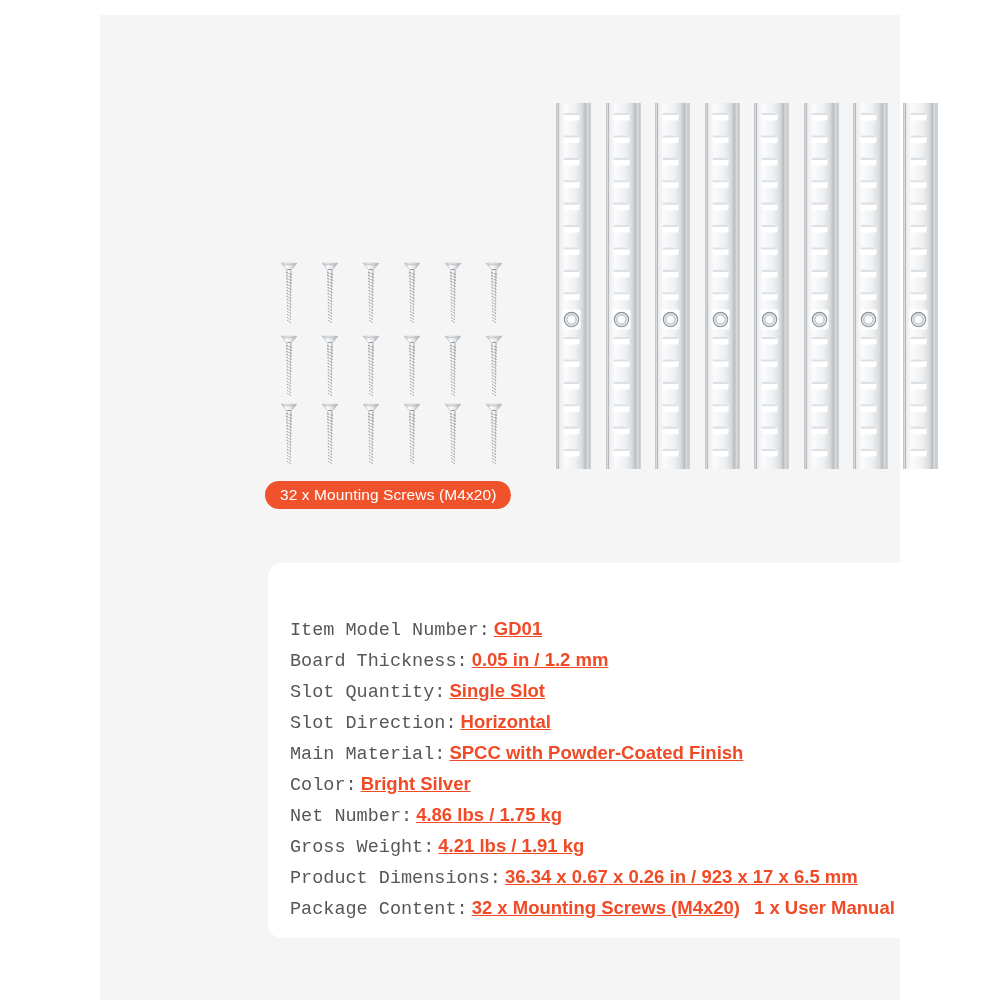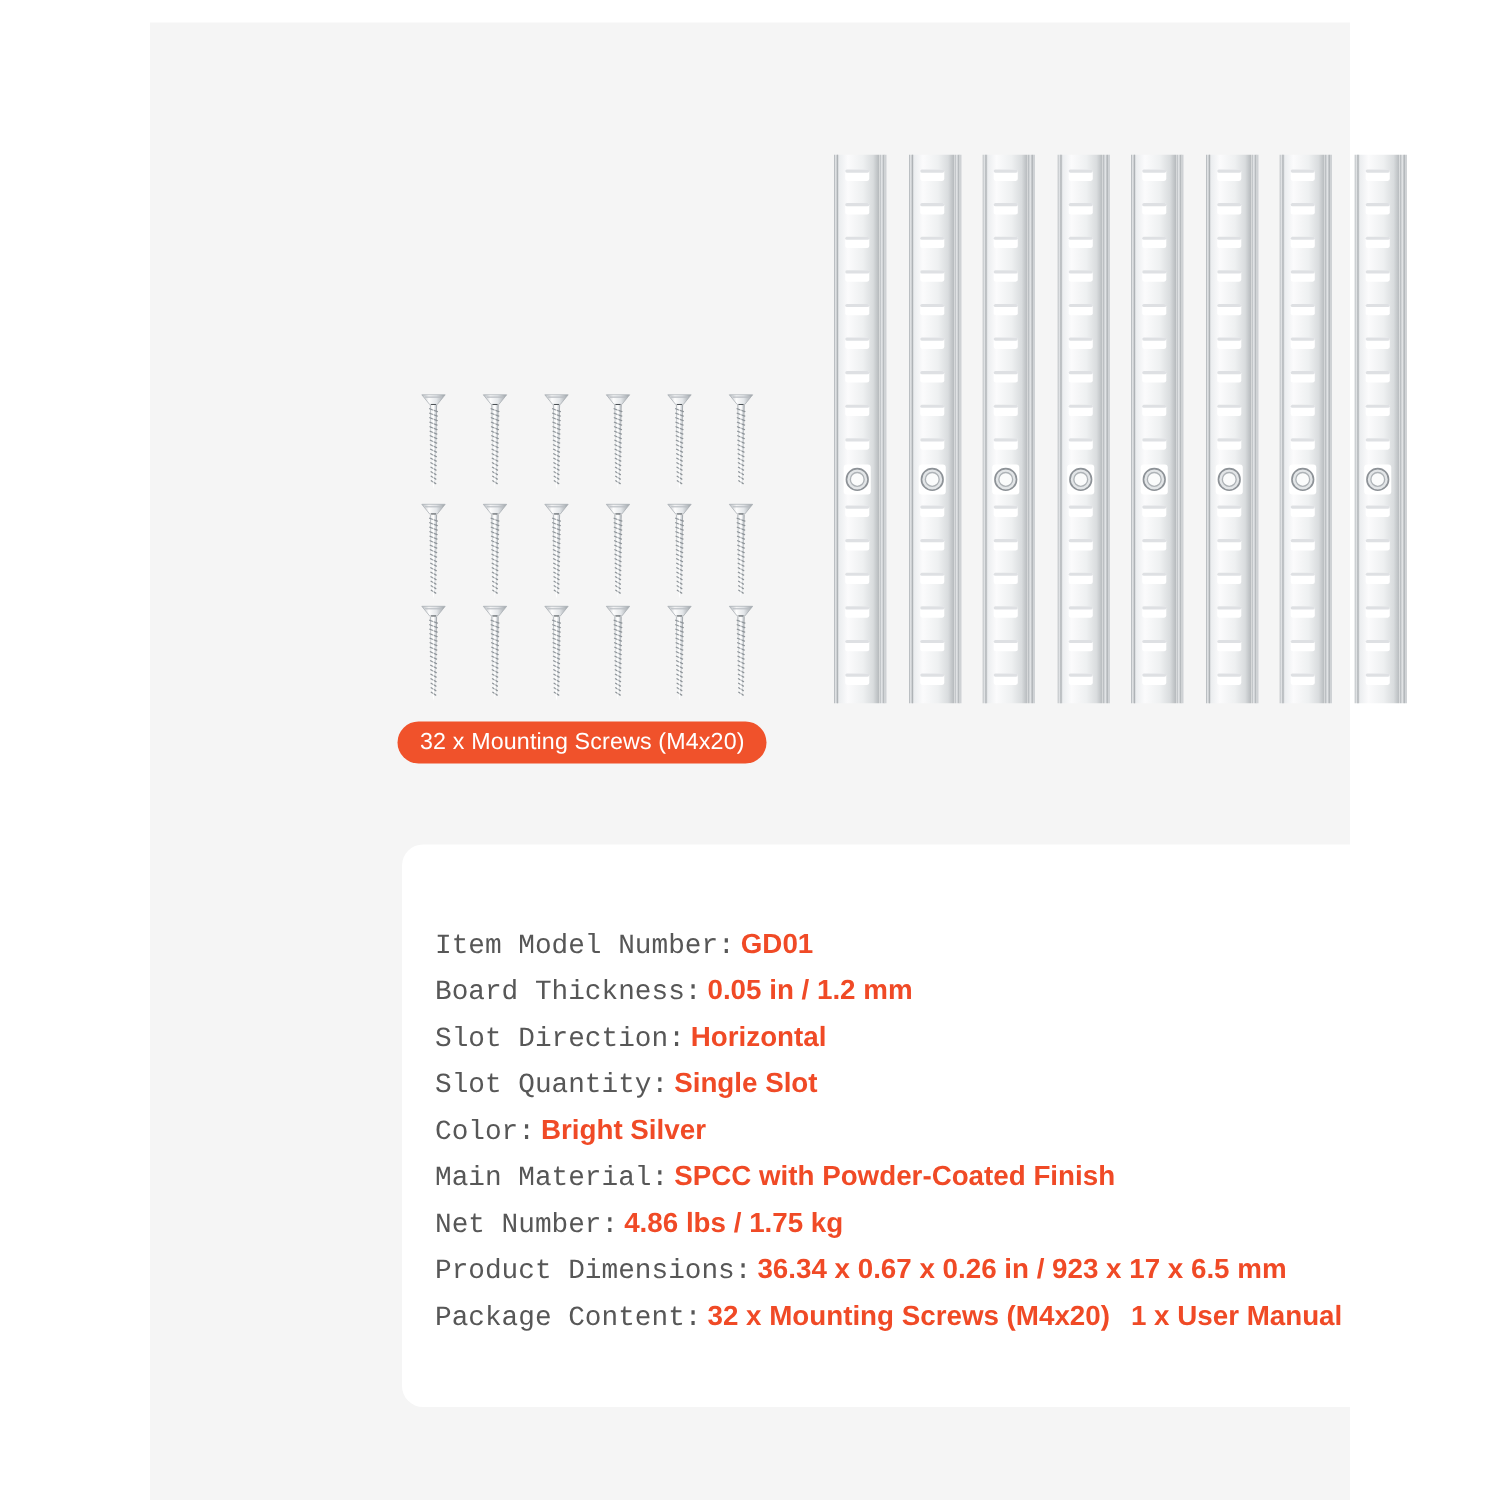--- a/index.html
+++ b/index.html
@@ -107,20 +107,21 @@
   }
   .spec-label {
     color: #575757;
     font-weight: 400;
     font-family: Liberation Mono, monospace;
   }
   .spec-value {
     color: #f04a26;
     font-weight: bold;
     margin-left: 4px;
+    text-decoration: underline;
   }
   .spec-value-extra {
     color: #f04a26;
     font-weight: bold;
     margin-left: 14px;
     text-align: center;
   }
 </style>
 </head>
 <body>
@@ -1310,24 +1311,25 @@
             <circle cx="15.5" cy="216.6" r="4.6" fill="#fafbfb" stroke="#aeb3b7" stroke-width="0.9"></circle>
           </svg></div>
       </div>
 
     <div id="screws-badge">32 x Mounting Screws (M4x20)</div>
 
     <div id="spec-card">
       <div id="spec-list">
           <div class="spec-row"><span class="spec-label">Item Model Number:</span><span class="spec-value">GD01</span></div>
           <div class="spec-row"><span class="spec-label">Board Thickness:</span><span class="spec-value">0.05 in / 1.2 mm</span></div>
+          <div class="spec-row"><span class="spec-label">Slot Quantity:</span><span class="spec-value">Single Slot</span></div>
           <div class="spec-row"><span class="spec-label">Slot Direction:</span><span class="spec-value">Horizontal</span></div>
-          <div class="spec-row"><span class="spec-label">Slot Quantity:</span><span class="spec-value">Single Slot</span></div>
+          <div class="spec-row"><span class="spec-label">Main Material:</span><span class="spec-value">SPCC with Powder-Coated Finish</span></div>
           <div class="spec-row"><span class="spec-label">Color:</span><span class="spec-value">Bright Silver</span></div>
-          <div class="spec-row"><span class="spec-label">Main Material:</span><span class="spec-value">SPCC with Powder-Coated Finish</span></div>
           <div class="spec-row"><span class="spec-label">Net Number:</span><span class="spec-value">4.86 lbs / 1.75 kg</span></div>
+          <div class="spec-row"><span class="spec-label">Gross Weight:</span><span class="spec-value">4.21 lbs / 1.91 kg</span></div>
           <div class="spec-row"><span class="spec-label">Product Dimensions:</span><span class="spec-value">36.34 x 0.67 x 0.26 in / 923 x 17 x 6.5 mm</span></div>
           <div class="spec-row"><span class="spec-label">Package Content:</span><span class="spec-value">32 x Mounting Screws (M4x20)</span><span class="spec-value-extra">1 x User Manual</span></div>
         </div>
     </div>
 
   </div>
 </div>
 
 </body></html>

